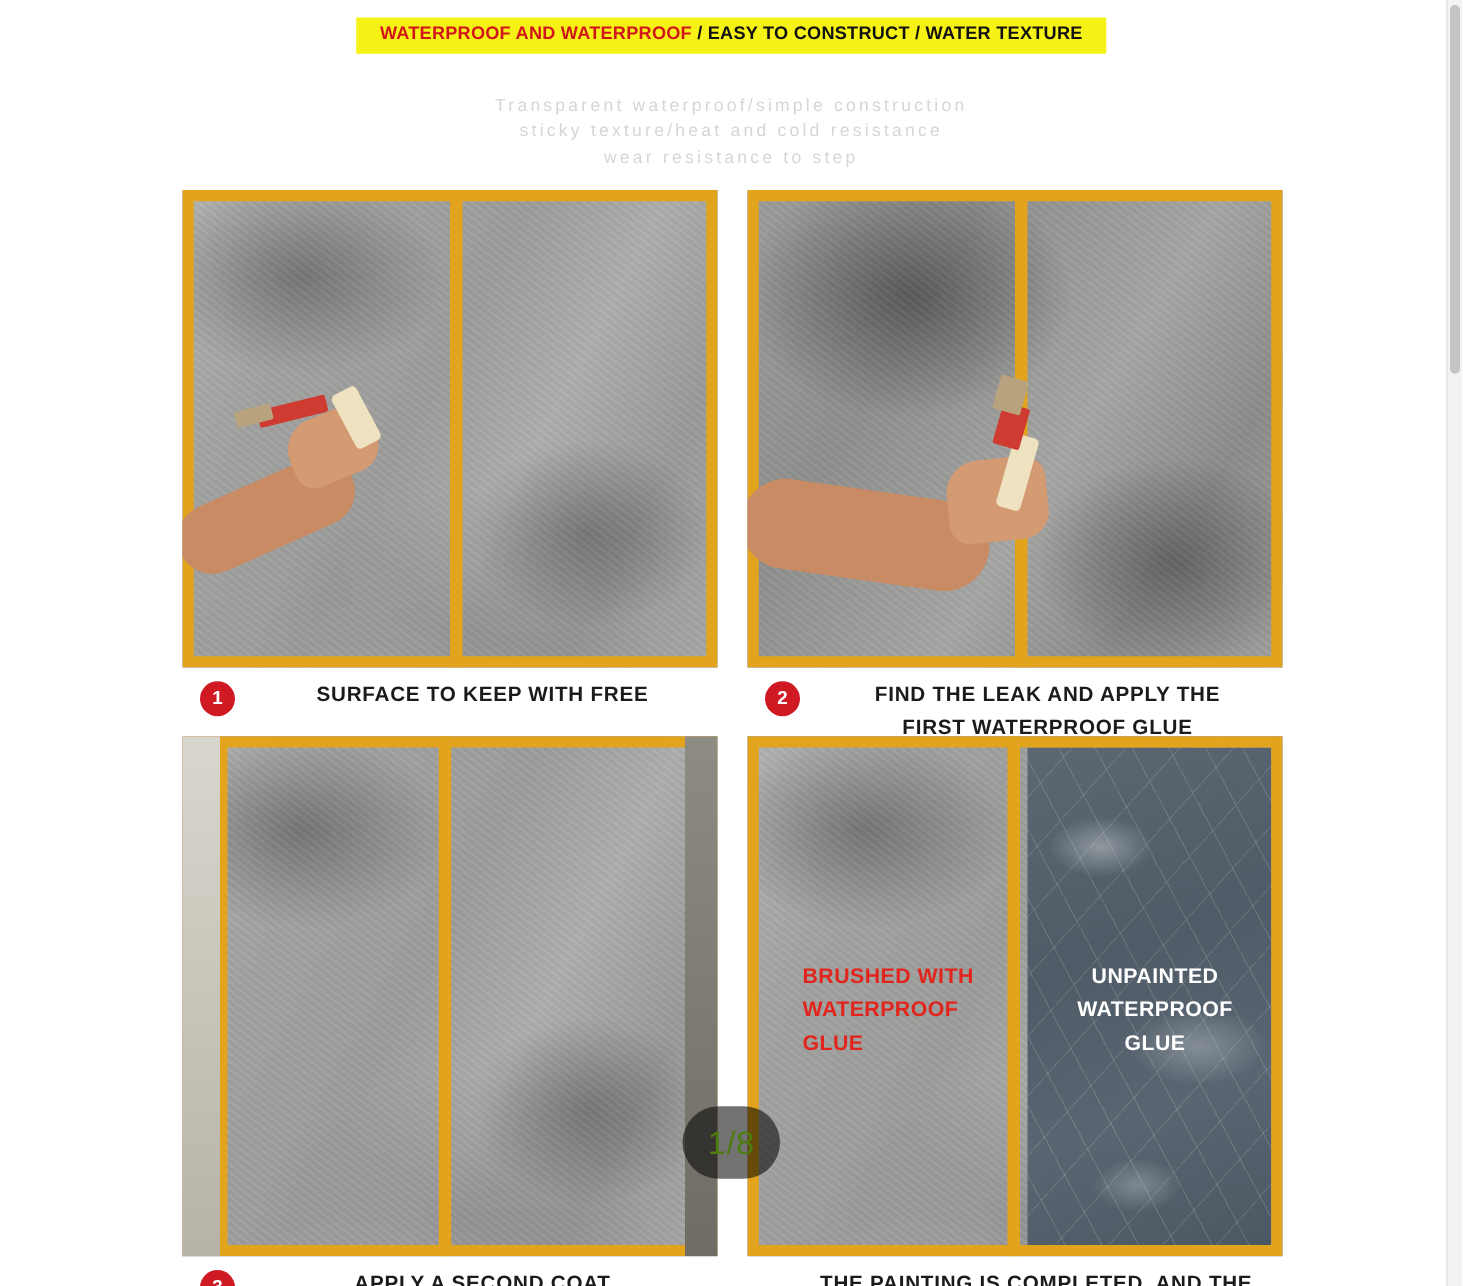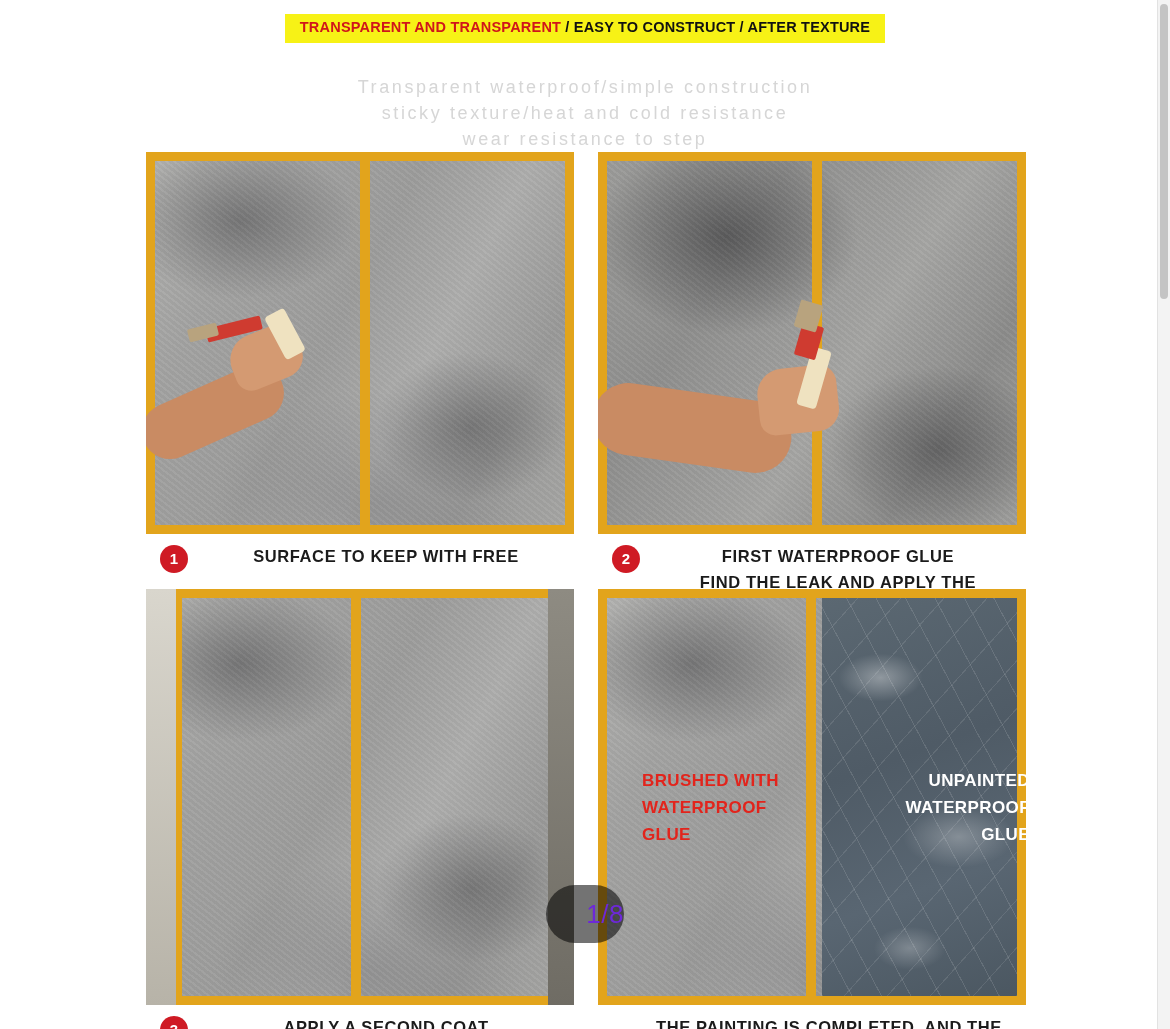--- a/index.html
+++ b/index.html
@@ -66,21 +66,21 @@
   }
 
   
   .ghost {
     position: absolute;
     left: 285px;
     top: 74px;
     width: 600px;
     text-align: center;
     color: #d6d6d6;
-    font-size: 18px;
+    font-size: 14px;
     letter-spacing: 2.6px;
     line-height: 1.45;
     white-space: nowrap;
   }
 
   
   .grid {
     position: absolute;
     left: 146px;
     top: 152px;
@@ -236,35 +236,35 @@
 
   
   .counter {
     position: absolute;
     left: 546px;
     top: 885px;
     width: 78px;
     height: 58px;
     border-radius: 29px;
     background: rgba(0,0,0,.55);
-    color: #6d28d9;
+    color: #4d7c0f;
     font-size: 26px;
-    text-align: right;
+    text-align: center;
     line-height: 58px;
     letter-spacing: .5px;
   }
 </style>
 </head>
 <body>
 
 <div class="viewport">
 
   <div class="banner">
     <div class="banner-line">
-      <span class="red">TRANSPARENT AND TRANSPARENT</span><span> / </span><span>EASY TO CONSTRUCT</span><span> / </span><span>AFTER TEXTURE</span>
+      <span class="red">WATERPROOF AND WATERPROOF</span><span> / </span><span>EASY TO CONSTRUCT</span><span> / </span><span>WATER TEXTURE</span>
     </div>
   </div>
 
   <div class="ghost">
     <div>Transparent waterproof/simple construction</div>
     <div>sticky texture/heat and cold resistance</div>
     <div>wear resistance to step</div>
   </div>
 
   <div class="grid">
@@ -294,22 +294,22 @@
         <div class="tape-frame"></div>
 
         <div class="arm" style="left:-6px; top:240px; width:200px; height:72px; transform:rotate(8deg);"></div>
         <div class="hand" style="left:160px; top:215px; width:80px; height:66px; transform:rotate(-6deg);"></div>
         <div class="brush-handle" style="left:206px; top:196px; width:20px; height:60px; transform:rotate(16deg);"></div>
         <div class="brush-ferrule" style="left:200px; top:172px; width:22px; height:34px; transform:rotate(16deg);"></div>
         <div class="brush-bristle" style="left:199px; top:150px; width:23px; height:28px; transform:rotate(16deg);"></div>
       </div>
       <div class="caption">
         <div class="step-badge">2</div>
+        <div class="caption-text">FIND THE LEAK AND APPLY THE</div>
         <div class="caption-text">FIRST WATERPROOF GLUE</div>
-        <div class="caption-text">FIND THE LEAK AND APPLY THE</div>
       </div>
     </div>
 
     <div class="cell c3">
       <div class="photo">
         <div class="wall"></div>
         <div class="tape-v" style="left:205px;"></div>
         <div class="tape-frame" style="border-left-width:36px; border-left-color:#e2a41c;"></div>
         <div style="position:absolute; left:0; top:0; width:30px; height:100%; background:linear-gradient(180deg,#d9d6cd,#b7b3a8);"></div>
         <div style="position:absolute; right:0; top:0; width:26px; height:100%; background:linear-gradient(180deg,#8e8b82,#6f6c64);"></div>
@@ -327,21 +327,21 @@
         <div class="wet" style="left:224px; top:9px; right:9px; bottom:9px;"></div>
         <div class="tape-v" style="left:208px;"></div>
         <div class="tape-frame"></div>
 
         <div class="overlay-label red" style="left:44px; top:178px; width:170px;">
           <div>BRUSHED WITH</div>
           <div>WATERPROOF</div>
           <div>GLUE</div>
         </div>
 
-        <div class="overlay-label white" style="left:252px; top:178px; width:180px; text-align:right;">
+        <div class="overlay-label white" style="left:236px; top:178px; width:180px; text-align:center;">
           <div>UNPAINTED</div>
           <div>WATERPROOF</div>
           <div>GLUE</div>
         </div>
       </div>
       <div class="caption">
         <div class="step-badge">4</div>
         <div class="caption-text">THE PAINTING IS COMPLETED, AND THE</div>
         <div class="caption-text">ACHIEVE THE WATERPROOF EFFECT</div>
       </div>

